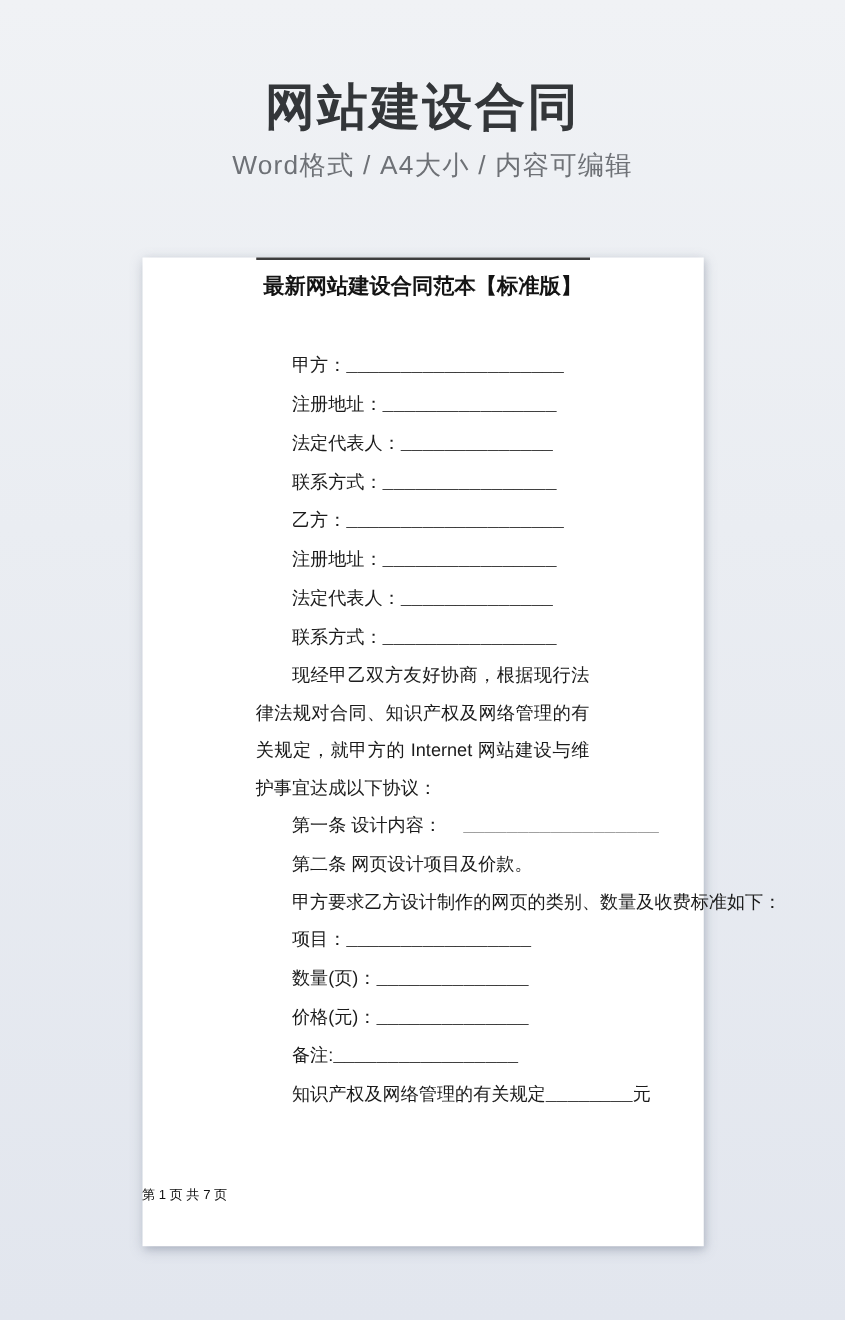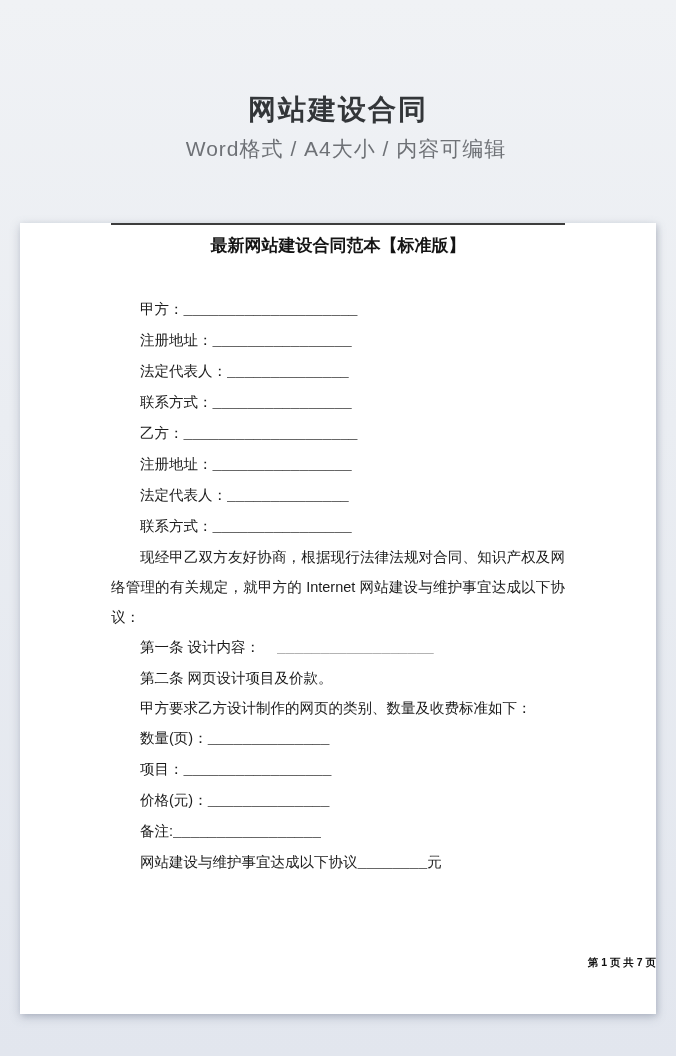--- a/index.html
+++ b/index.html
@@ -11,37 +11,37 @@
     height: 1056px;
     overflow: hidden;
     background: linear-gradient(180deg, #f0f2f5 0%, #eaedf2 40%, #e2e6ee 100%);
     font-family: "Liberation Sans", sans-serif;
   }
   .hero {
     text-align: center;
   }
   .hero-title {
     margin: 0;
-    padding-top: 92px;
-    font-size: 28px;
+    padding-top: 60px;
+    font-size: 40px;
     line-height: 1.3;
     font-weight: 700;
     letter-spacing: 2px;
     color: #333639;
   }
   .hero-subtitle {
     margin: 8px 0 0 16px;
     font-size: 21px;
     line-height: 1.2;
     color: #6e7176;
     letter-spacing: 1px;
   }
   .sheet {
     position: relative;
-    width: 636px;
+    width: 449px;
     height: 791px;
     margin: 38px auto 0 auto;
     background: #ffffff;
     box-shadow: 0 3px 10px rgba(96, 106, 128, 0.30), 2px 2px 5px rgba(96, 106, 128, 0.18);
   }
   .sheet-inner {
     padding: 0 91px;
   }
   .title-rule {
     margin-top: 61px;
@@ -77,24 +77,24 @@
     font-family: Liberation Mono, monospace;
   }
   .blank-gray {
     color: #949494;
     margin-left: 17px;
   }
   .page-footer {
     position: absolute;
     left: 0;
     right: 0;
-    bottom: 44px;
-    text-align: right;
+    bottom: 34px;
+    text-align: left;
     font-size: 10.5px;
-    font-weight: 700;
+    font-weight: 400;
     color: #101010;
   }
 </style>
 </head>
 <body>
 
 <div class="hero">
   <h1 class="hero-title">网站建设合同</h1>
   <p class="hero-subtitle">Word格式 / A4大小 / 内容可编辑</p>
 </div>
@@ -113,24 +113,24 @@
       <div class="doc-line"><span>注册地址：</span><span class="blank">________________</span></div>
       <div class="doc-line"><span>法定代表人：</span><span class="blank">______________</span></div>
       <div class="doc-line"><span>联系方式：</span><span class="blank">________________</span></div>
 
       <p class="doc-para">现经甲乙双方友好协商，根据现行法律法规对合同、知识产权及网络管理的有关规定，就甲方的 Internet 网站建设与维护事宜达成以下协议：</p>
 
       <div class="doc-line"><span>第一条 设计内容：</span><span class="blank blank-gray">__________________</span></div>
       <div class="doc-line">第二条 网页设计项目及价款。</div>
       <div class="doc-line">甲方要求乙方设计制作的网页的类别、数量及收费标准如下：</div>
 
+      <div class="doc-line"><span>项目：</span><span class="blank">_________________</span></div>
       <div class="doc-line"><span>数量(页)：</span><span class="blank">______________</span></div>
-      <div class="doc-line"><span>项目：</span><span class="blank">_________________</span></div>
       <div class="doc-line"><span>价格(元)：</span><span class="blank">______________</span></div>
       <div class="doc-line"><span>备注:</span><span class="blank">_________________</span></div>
 
-      <div class="doc-line"><span>网站建设与维护事宜达成以下协议</span><span class="blank">________</span><span>元</span></div>
+      <div class="doc-line"><span>知识产权及网络管理的有关规定</span><span class="blank">________</span><span>元</span></div>
 
     </div>
   </div>
 
   <div class="page-footer">第 1 页 共 7 页</div>
 </div>
 
 </body></html>

